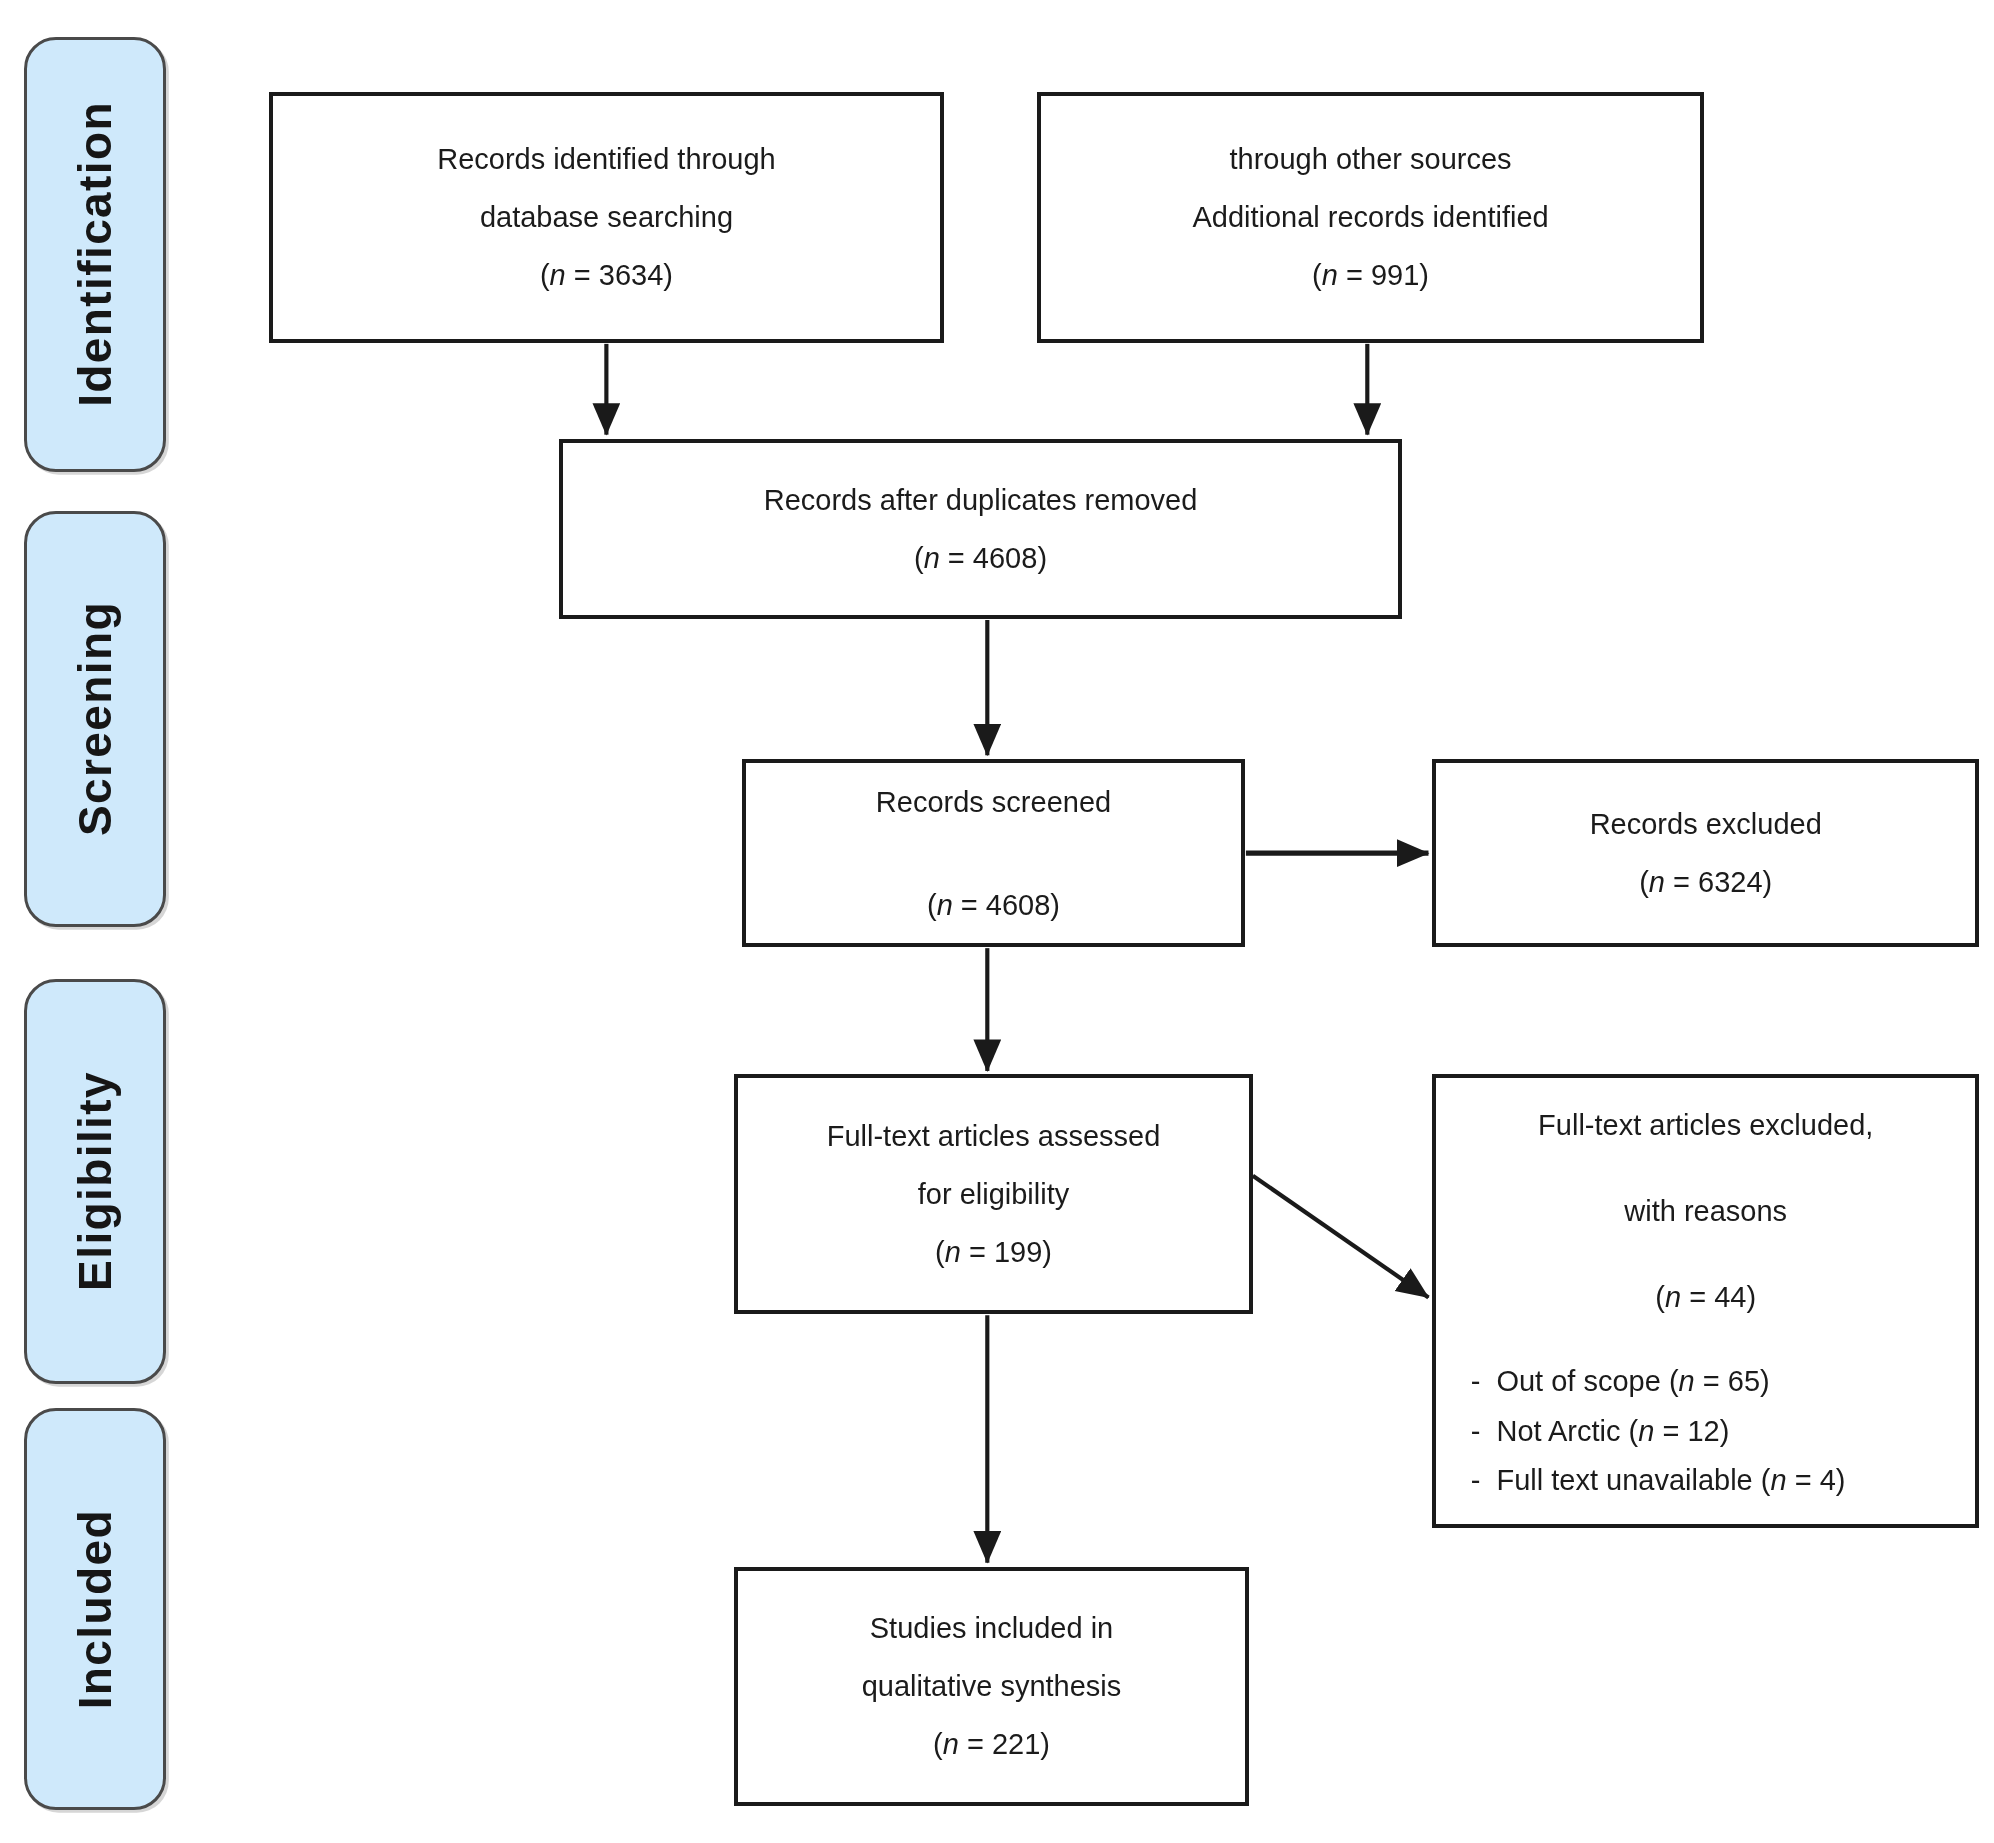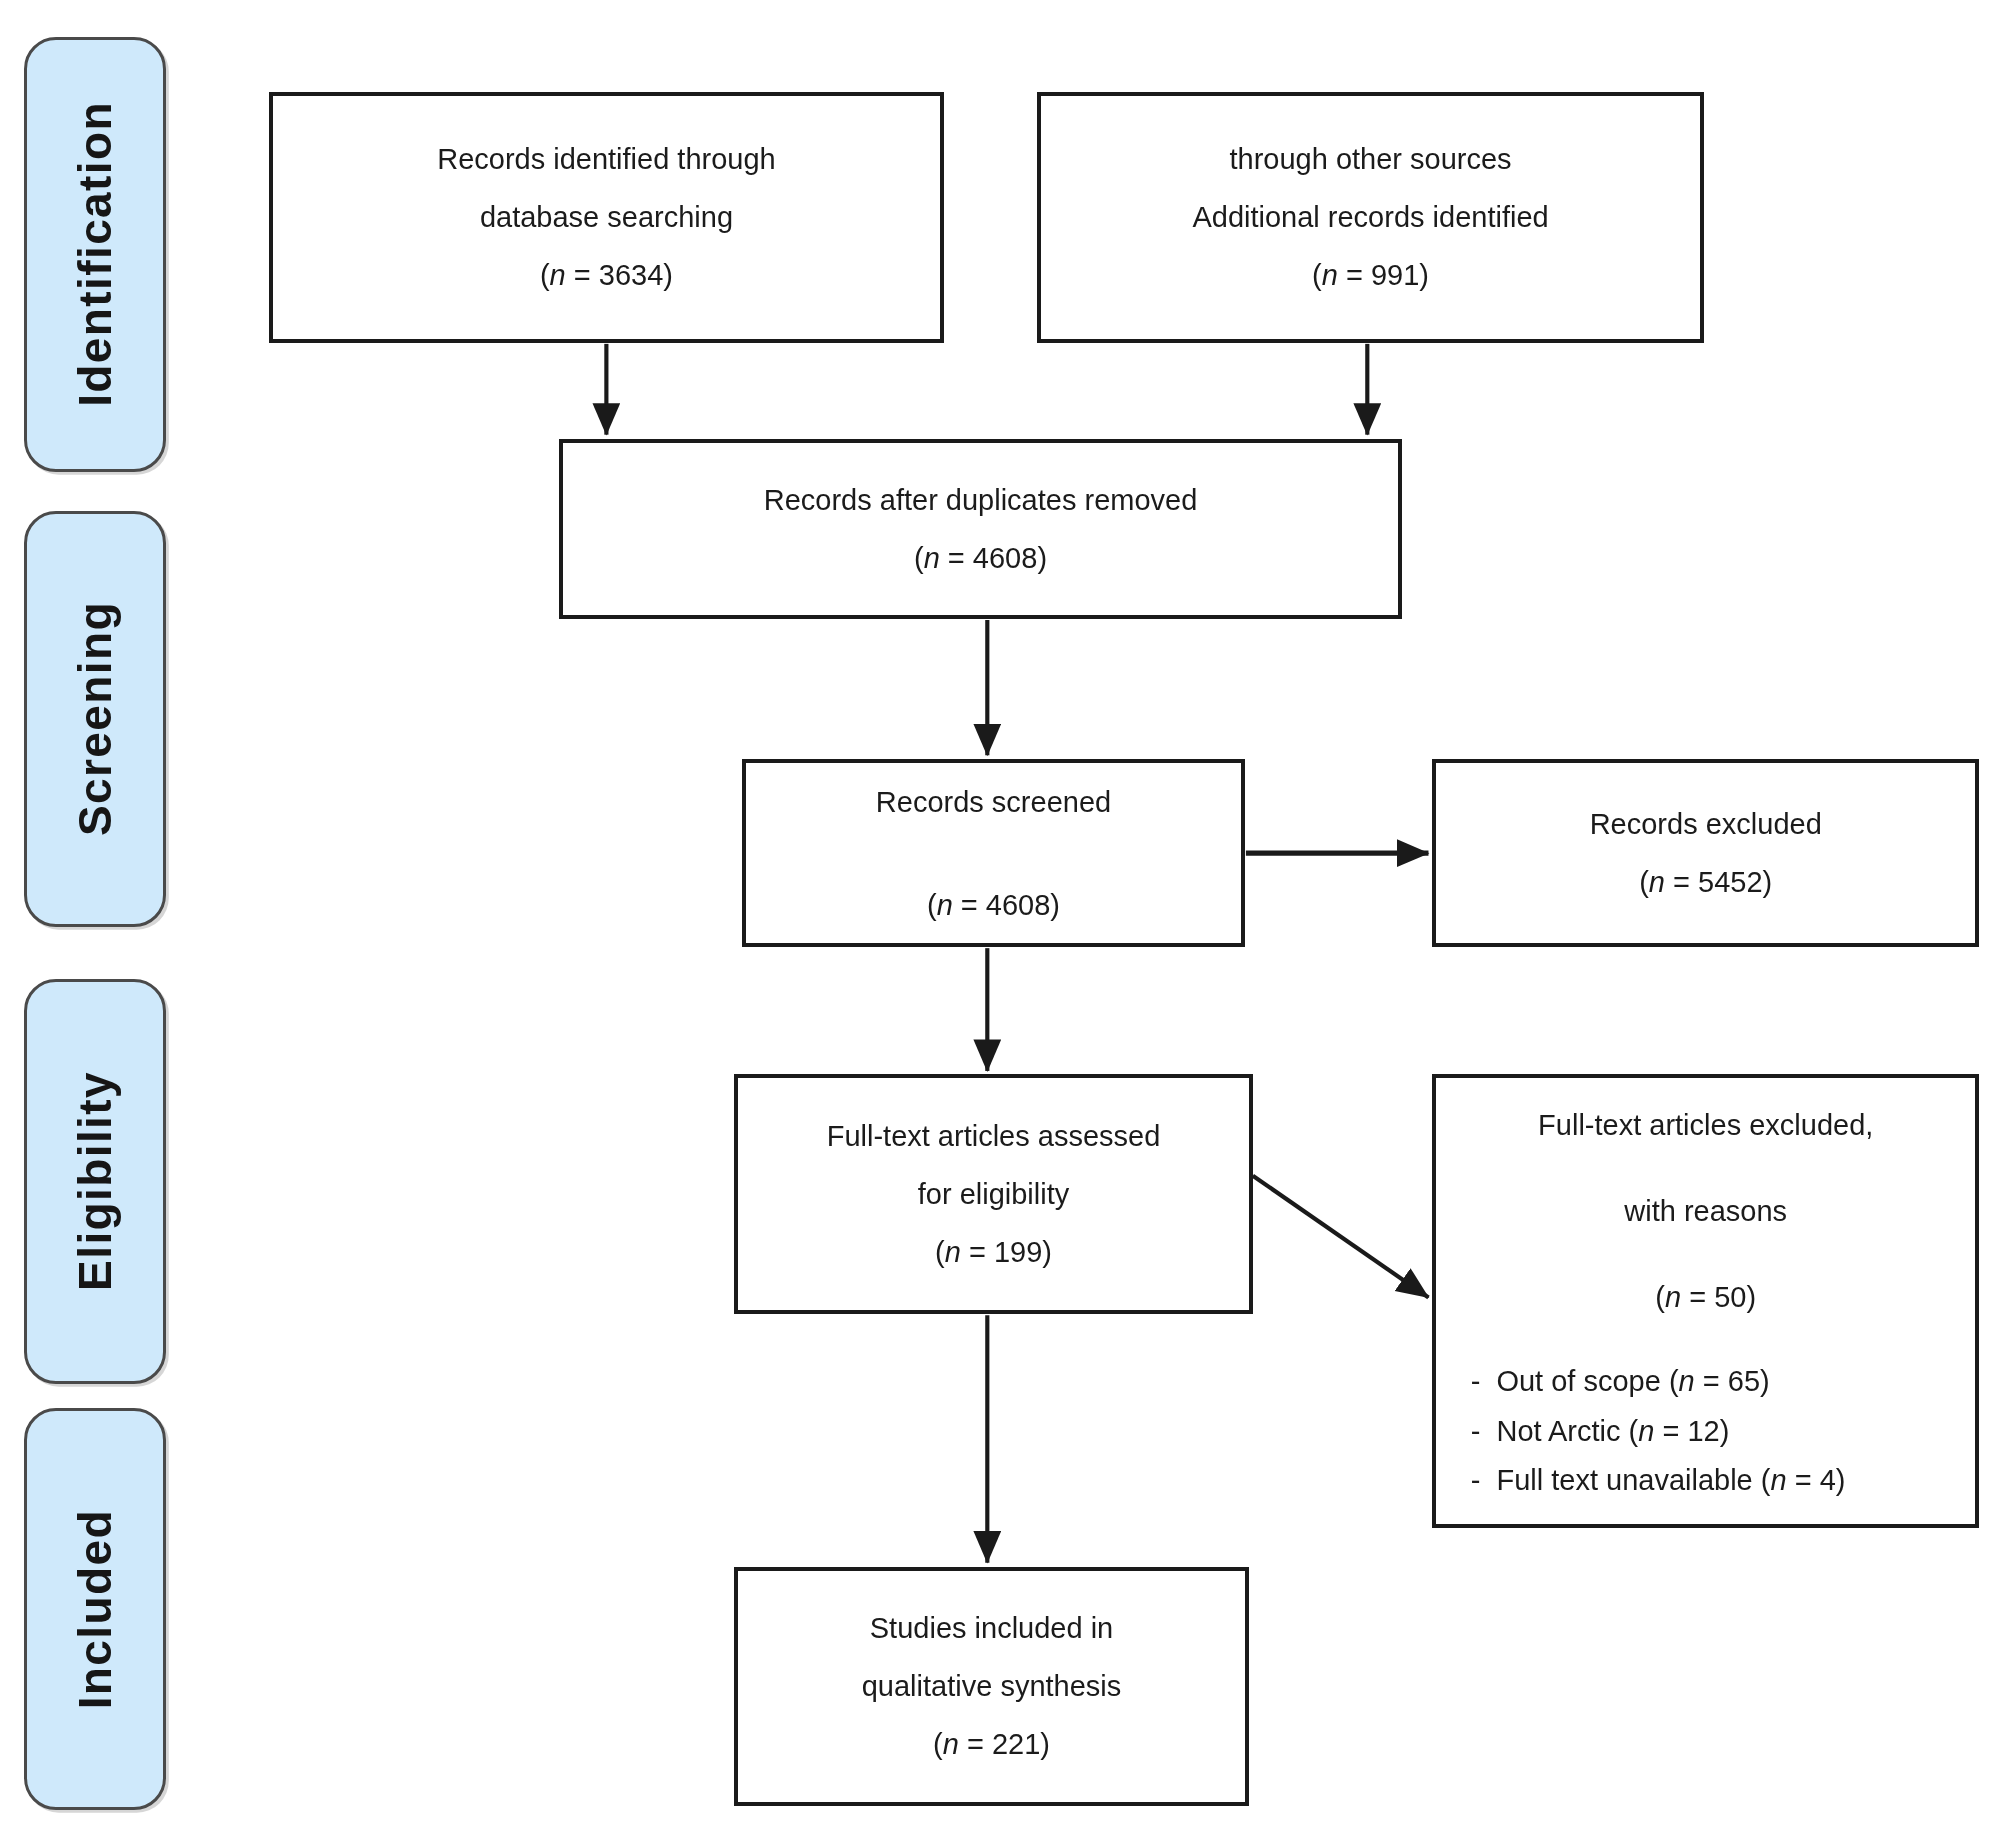--- a/index.html
+++ b/index.html
@@ -119,33 +119,33 @@
     <div class="bline nline"><span>(</span><i class="nvar">n</i><span> = 4608)</span></div>
   </div>
 
   <div class="box" style="left:37.2%; top:41.2%; width:25.2%; height:10.2%;gap:45px;">
     <div class="bline">Records screened</div>
     <div class="bline nline"><span>(</span><i class="nvar">n</i><span> = 4608)</span></div>
   </div>
 
   <div class="box" style="left:71.8%; top:41.2%; width:27.4%; height:10.2%;">
     <div class="bline">Records excluded</div>
-    <div class="bline nline"><span>(</span><i class="nvar">n</i><span> = 5452)</span></div>
+    <div class="bline nline"><span>(</span><i class="nvar">n</i><span> = 6324)</span></div>
   </div>
 
   <div class="box" style="left:36.8%; top:58.3%; width:26.0%; height:13.0%;">
     <div class="bline">Full-text articles assessed</div>
     <div class="bline">for eligibility</div>
     <div class="bline nline"><span>(</span><i class="nvar">n</i><span> = 199)</span></div>
   </div>
 
   <div class="box" style="left:71.8%; top:58.3%; width:27.4%; height:24.6%;gap:28px;">
     <div class="bline">Full-text articles excluded,</div>
     <div class="bline">with reasons</div>
-    <div class="bline nline"><span>(</span><i class="nvar">n</i><span> = 50)</span></div>
+    <div class="bline nline"><span>(</span><i class="nvar">n</i><span> = 44)</span></div>
     <div class="reasons">
       <div class="reason">
           <span class="dash">-</span>
           <span class="rtext"><span>Out of scope (</span><i class="nvar">n</i><span> = 65)</span></span>
         </div>
       <div class="reason">
           <span class="dash">-</span>
           <span class="rtext"><span>Not Arctic (</span><i class="nvar">n</i><span> = 12)</span></span>
         </div>
       <div class="reason">

